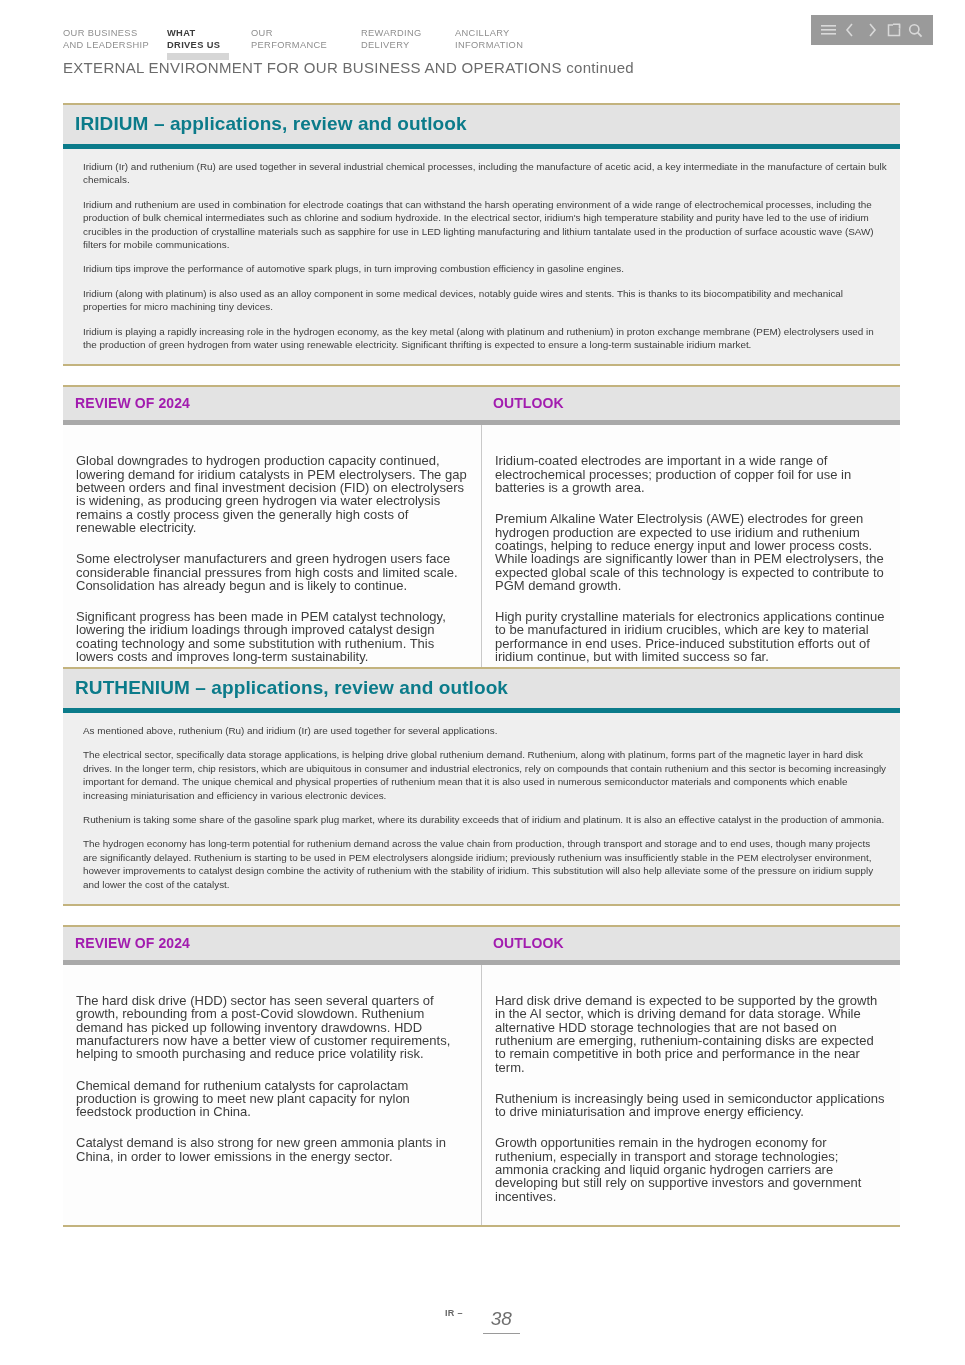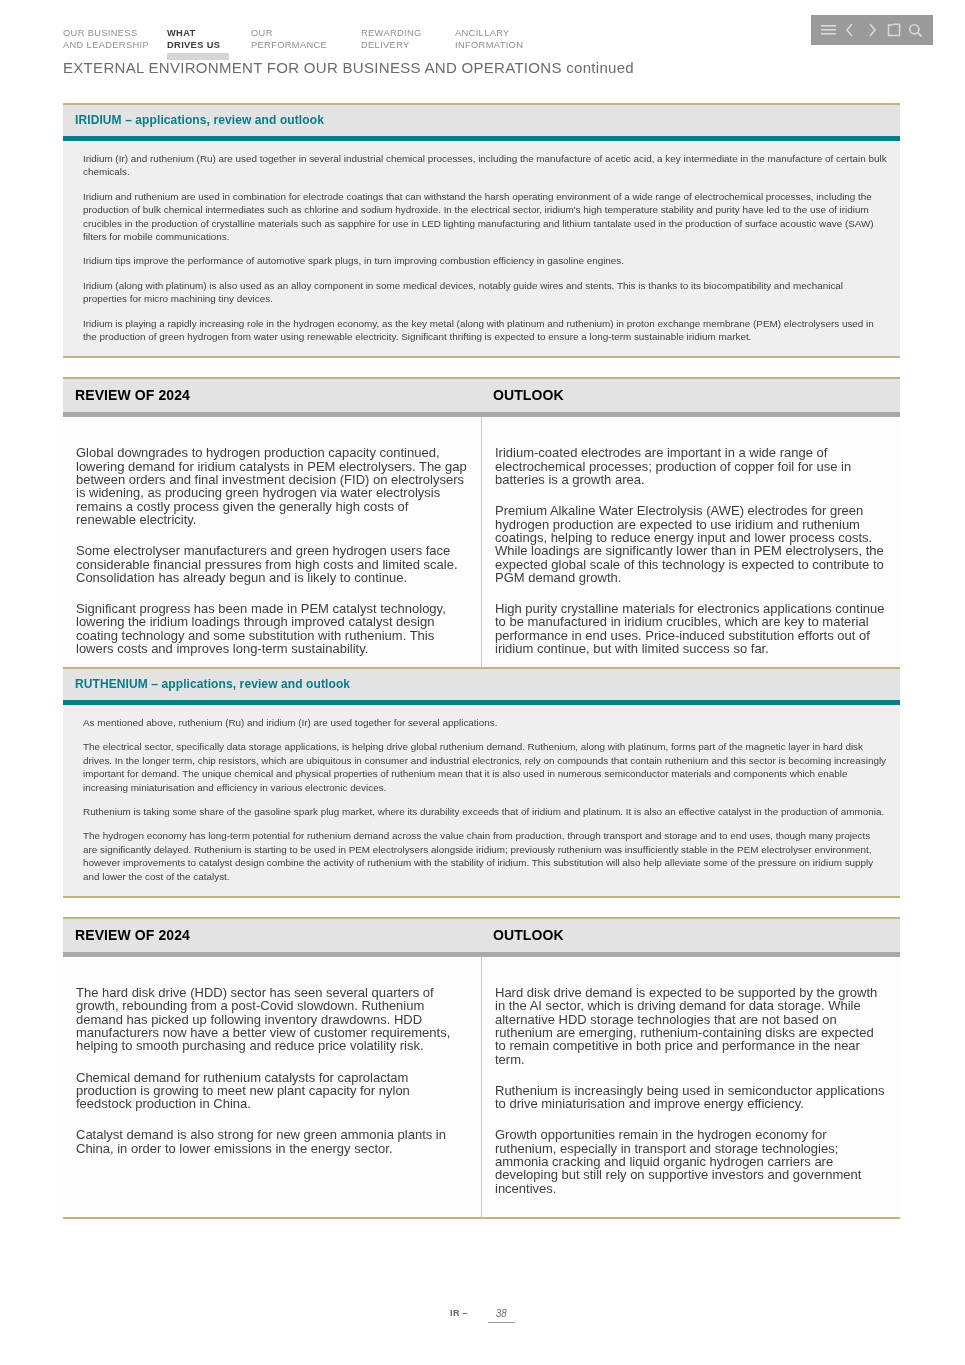--- a/index.html
+++ b/index.html
@@ -108,21 +108,21 @@
   
   .section-block {
     border-top: 2px solid #c3b37e;
     background: #eeeeee;
   }
   .section-heading {
     background: #e3e3e3;
     border-bottom: 5px solid #0b7b8a;
     padding: 8px 12px 9px 12px;
     color: #0b7b8a;
-    font-size: 12px;
+    font-size: 19px;
     font-weight: bold;
     letter-spacing: 0.1px;
   }
   .section-body {
     padding: 11px 13px 13px 20px;
     background: #efefef;
     border-bottom: 2px solid #c3b37e;
   }
   .section-body p {
     margin: 0 0 11px 0;
@@ -140,21 +140,21 @@
     border-bottom: 2px solid #c3b37e;
     background: #ffffff;
   }
   .ro-head {
     display: flex;
     background: #e3e3e3;
     border-bottom: 5px solid #a9a9a9;
   }
   .ro-head .cell {
     padding: 8px 12px 9px 12px;
-    color: #000000;
+    color: #a21caf;
     font-size: 14px;
     font-weight: bold;
     letter-spacing: 0.1px;
   }
   .ro-head .cell.left  { width: 418px; }
   .ro-head .cell.right { width: 419px; }
 
   .ro-body {
     display: flex;
     background: #fdfdfd;
@@ -188,21 +188,21 @@
     justify-content: center;
   }
   .footer .tag {
     font-size: 9px;
     font-weight: bold;
     color: #666666;
     letter-spacing: 0.3px;
     margin-right: 20px;
   }
   .footer .pageno {
-    font-size: 10px;
+    font-size: 19px;
     color: #6e6e6e;
     border-bottom: 1.5px solid #9a9a9a;
     padding: 0 8px 3px 8px;
     font-style: italic;
   }
 </style>
 </head>
 <body>
 
 <div class="topnav">

